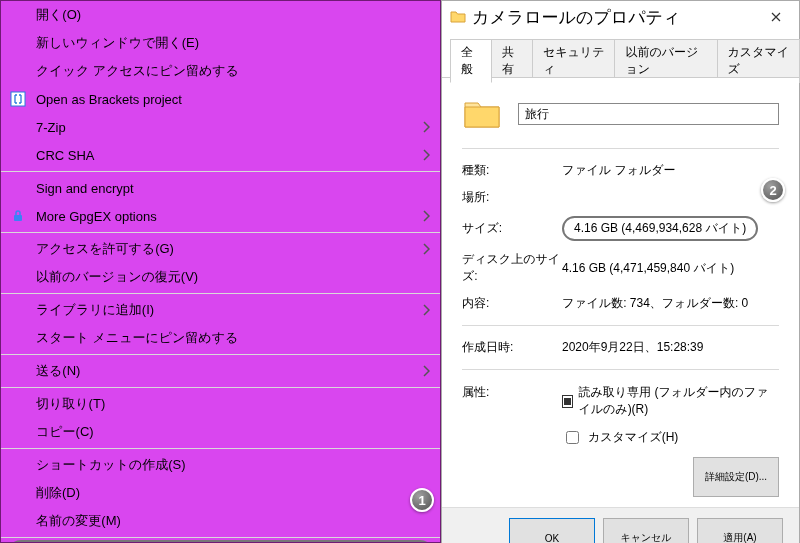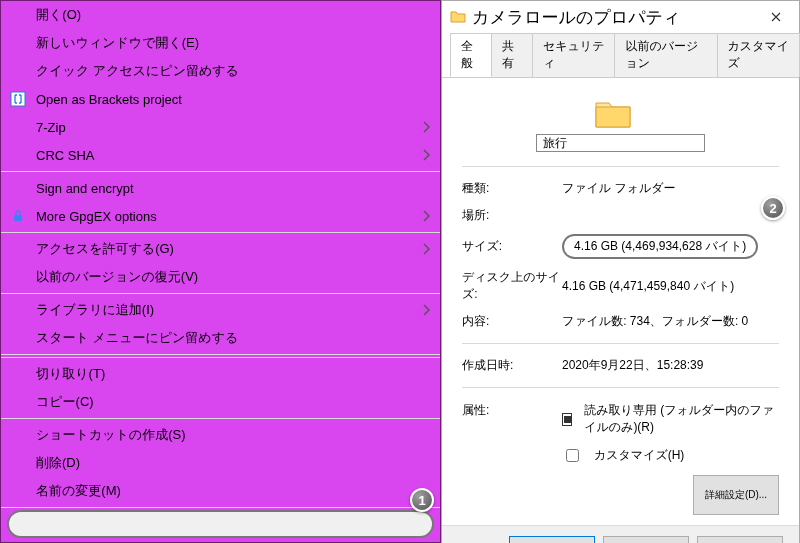--- a/index.html
+++ b/index.html
@@ -84,36 +84,36 @@
     font-size: 12px;
     padding-left: 8px;
   }
   .tab {
     padding: 4px 10px;
     border: 1px solid #ccc;
     border-bottom: none;
     background: #f0f0f0;
     margin-right: -1px;
     position: relative;
-    top: 0;
+    top: 6px;
     font-family: Liberation Serif, serif;
   }
   .tab.active {
     background: #fff;
     border-bottom: 1px solid #fff;
     z-index: 2;
   }
   .tabpage {
     border-top: 1px solid #ccc;
     flex: 1;
     padding: 16px 20px 10px 20px;
     position: relative;
     background: #fff;
   }
-  .row-top { display: flex; align-items: center; margin-bottom: 14px; flex-direction: column; }
+  .row-top { display: flex; align-items: center; margin-bottom: 14px; }
   .row-top .folder-big {
     width: 40px; height: 40px;
     margin-right: 16px;
     display:flex; align-items:center; justify-content:center;
   }
   .row-top input {
     flex: 1; height: 22px;
     padding: 1px 6px;
     font-family: inherit; font-size: 12px;
     border: 1px solid #888;
@@ -124,21 +124,21 @@
   .kv .v { flex:1; }
   .size-pill {
     display:inline-block;
     border: 2px solid #777;
     border-radius: 14px;
     padding: 2px 10px;
   }
   .attrs { display:flex; font-size:12px; padding-top:6px; }
   .attrs .k { width: 100px; }
   .attrs .col { flex:1; }
-  .chk { display:flex; align-items:center; gap:12px; margin-bottom:10px; }
+  .chk { display:flex; align-items:center; gap:6px; margin-bottom:10px; }
   .chk input { width:13px; height:13px; }
   .detail-btn-row { display:flex; justify-content:flex-end; }
   .btn {
     min-width: 86px; height: 40px;
     padding: 0 10px;
     background: #e1e1e1;
     border: 1px solid #adadad;
     font-family: inherit; font-size: 10px;
     cursor: pointer;
   }
@@ -238,20 +238,29 @@
           <svg width="8" height="12" viewBox="0 0 8 12">
             <path d="M2 1l5 5-5 5" fill="none" stroke="#555" stroke-width="1.5"></path>
           </svg>
         </span>
       </div>
       <div class="ctx-row">
         <span class="icon-slot"></span>
         <span>スタート メニューにピン留めする</span>
       </div>
       <div class="ctx-sep"></div>
+      <div class="ctx-row">
+        <span class="icon-slot"></span>
+        <span>送る(N)</span>
+        <span class="chevron">
+          <svg width="8" height="12" viewBox="0 0 8 12">
+            <path d="M2 1l5 5-5 5" fill="none" stroke="#555" stroke-width="1.5"></path>
+          </svg>
+        </span>
+      </div>
       <div class="ctx-sep"></div>
       <div class="ctx-row">
         <span class="icon-slot"></span>
         <span>切り取り(T)</span>
       </div>
       <div class="ctx-row">
         <span class="icon-slot"></span>
         <span>コピー(C)</span>
       </div>
       <div class="ctx-sep"></div>

